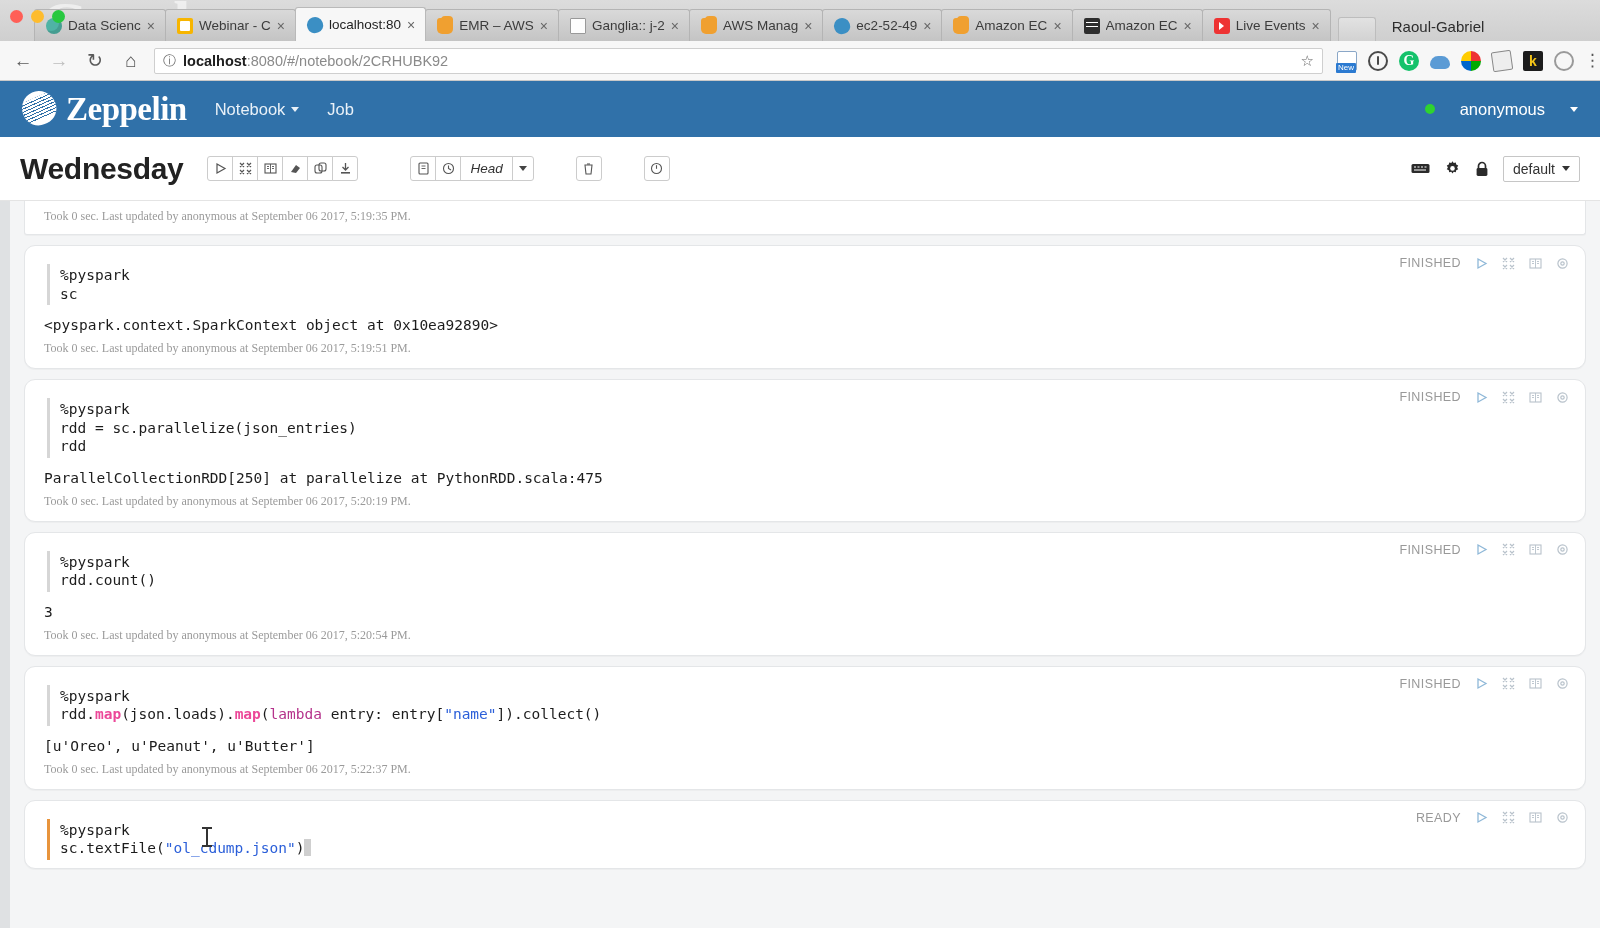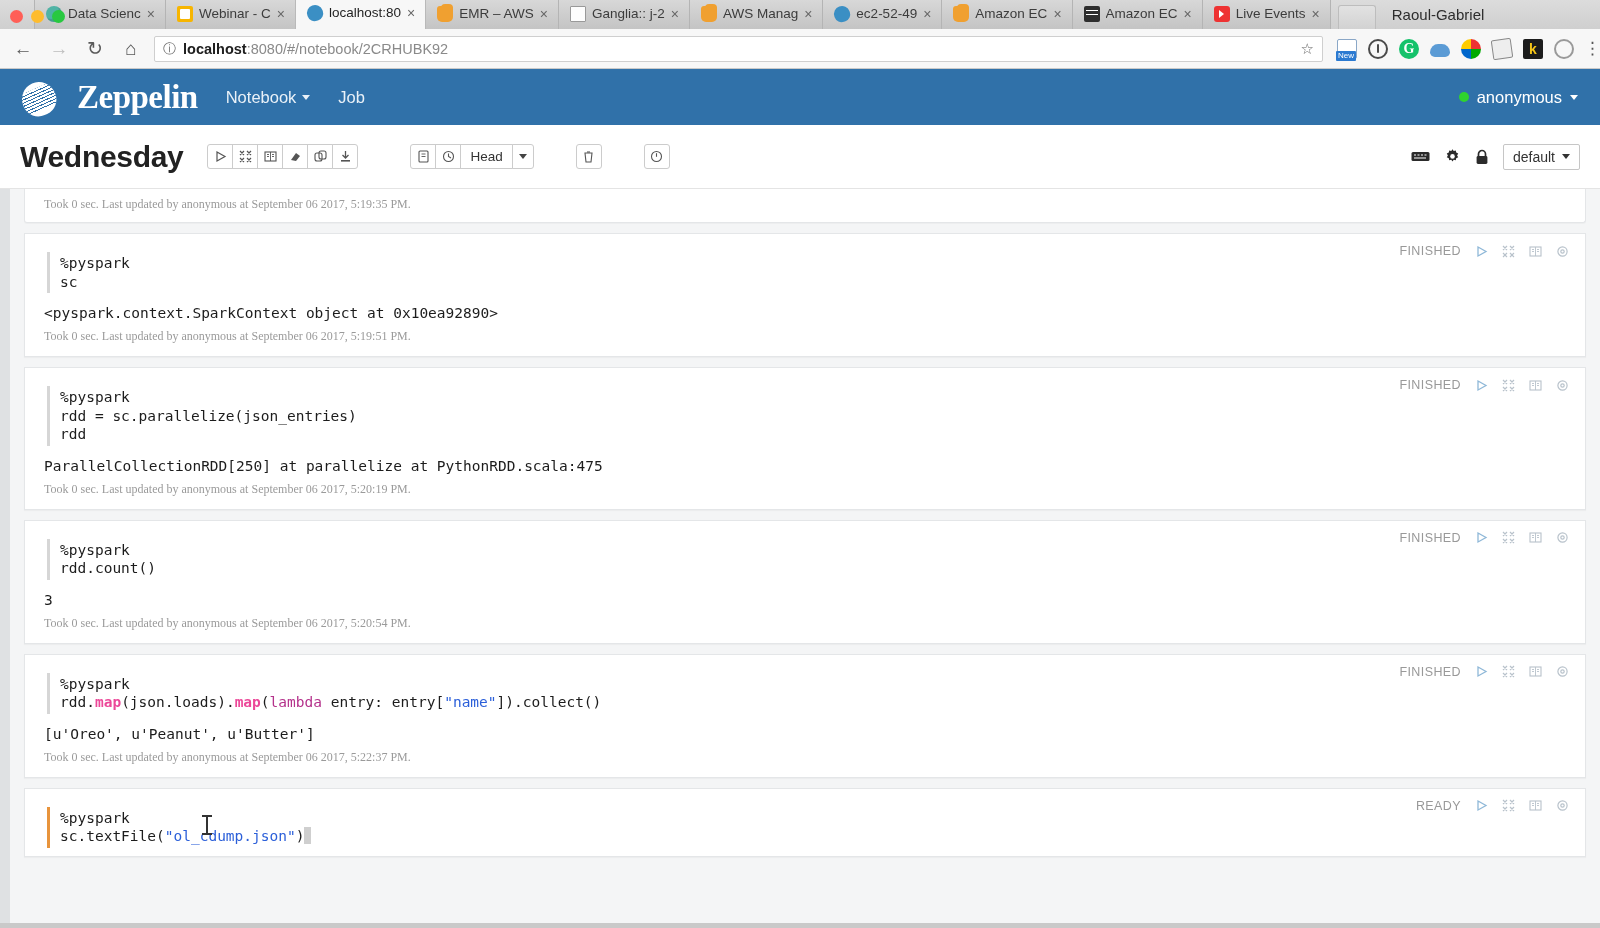--- a/index.html
+++ b/index.html
@@ -12,21 +12,21 @@
 
   
   .browser {
     width: 1600px; height: 928px;
     position: relative;
     background: linear-gradient(#d4d4d4, #c9c9c9);
   }
 
   
   .tabstrip {
-    height: 29px;
+    height: 41px;
     position: relative;
     background: linear-gradient(#dcdcdc, #cfcfcf);
     display: flex;
     align-items: flex-end;
     padding-left: 0px;
     overflow: hidden;
   }
   .ghost-logo {
     position: absolute;
     left: 40px; top: -12px;
@@ -169,21 +169,21 @@
 
   
   .zep-nav {
     height: 56px;
     background: #3071a9;
     display: flex;
     align-items: center;
     padding: 0 22px;
     gap: 28px;
   }
-  .brand { display:flex; align-items:flex-end; gap: 21px; }
+  .brand { display:flex; align-items:flex-start; gap: 10px; }
   .zep-logo {
     width: 34px; height: 34px;
     background: #fff;
     border-radius: 50% 50% 46% 46%;
     transform: rotate(-24deg);
     position: relative;
     overflow: hidden;
   }
   .zep-logo::after{
     content:""; position:absolute; left:-4px; top:6px; right:-4px; height:22px;
@@ -207,35 +207,35 @@
     background:#fff; border-radius: 2px 0 0 2px;
     font-family:"Liberation Sans",sans-serif;
   }
   .searchwrap input::placeholder { color:#9a9a9a; }
   .searchbtn {
     width: 44px; background:#bfd5e6; border-radius: 0 2px 2px 0;
     display:flex; align-items:center; justify-content:center;
   }
   .mag { width:13px; height:13px; border:2px solid #2c4f6b; border-radius:50%; position:relative; display:block;}
   .mag::after{content:"";position:absolute;right:-5px;bottom:-4px;width:7px;height:2px;background:#2c4f6b;transform:rotate(45deg);}
-  .user { display:flex; align-items:center; gap:8px; color:#fff; font-size:16.5px; margin-left: 22px; }
+  .user { display:flex; align-items:center; gap:25px; color:#fff; font-size:16.5px; margin-left: 22px; }
   .dot-green { width:10px; height:10px; border-radius:50%; background:#2fd32f; display:block; }
 
   
   .note-bar {
     height: 64px;
     background: #fff;
     display: flex;
     align-items: center;
     padding: 0 20px;
     gap: 14px;
     border-bottom: 1px solid #e4e4e4;
   }
   .note-title { font-size: 30px; font-weight: bold; color:#222; letter-spacing:-0.3px; }
-  .btn-group { display:flex; margin-left: 10px; }
+  .btn-group { display:flex; margin-left: 10px; font-style: italic; }
   .tb {
     width: 26px; height: 25px;
     border: 1px solid #ccc;
     background:#fff;
     display:flex; align-items:center; justify-content:center;
     margin-left:-1px;
     color:#555;
   }
   .btn-group .tb:first-child { border-radius: 3px 0 0 3px; margin-left:0;}
   .btn-group .tb:last-child { border-radius: 0 3px 3px 0; }
@@ -260,21 +260,21 @@
   .nb-body {
     background: #f4f5f6;
     height: 734px;
     overflow: hidden;
     padding: 0 14px;
     border-left: 10px solid #dfe1e3;
   }
   .para {
     background: #fff;
     border: 1px solid #e4e6e8;
-    border-radius: 0;
+    border-radius: 11px;
     margin-bottom: 10px;
     padding: 12px 18px 6px 18px;
     position: relative;
     box-shadow: 0 1px 1px rgba(0,0,0,0.03);
   }
   .para.first { padding-top: 4px; padding-bottom: 4px; border-top:none; border-radius:0 0 3px 3px;}
   .para-head {
     position: absolute;
     right: 16px; top: 10px;
     display: flex; align-items: center; gap: 14px;

